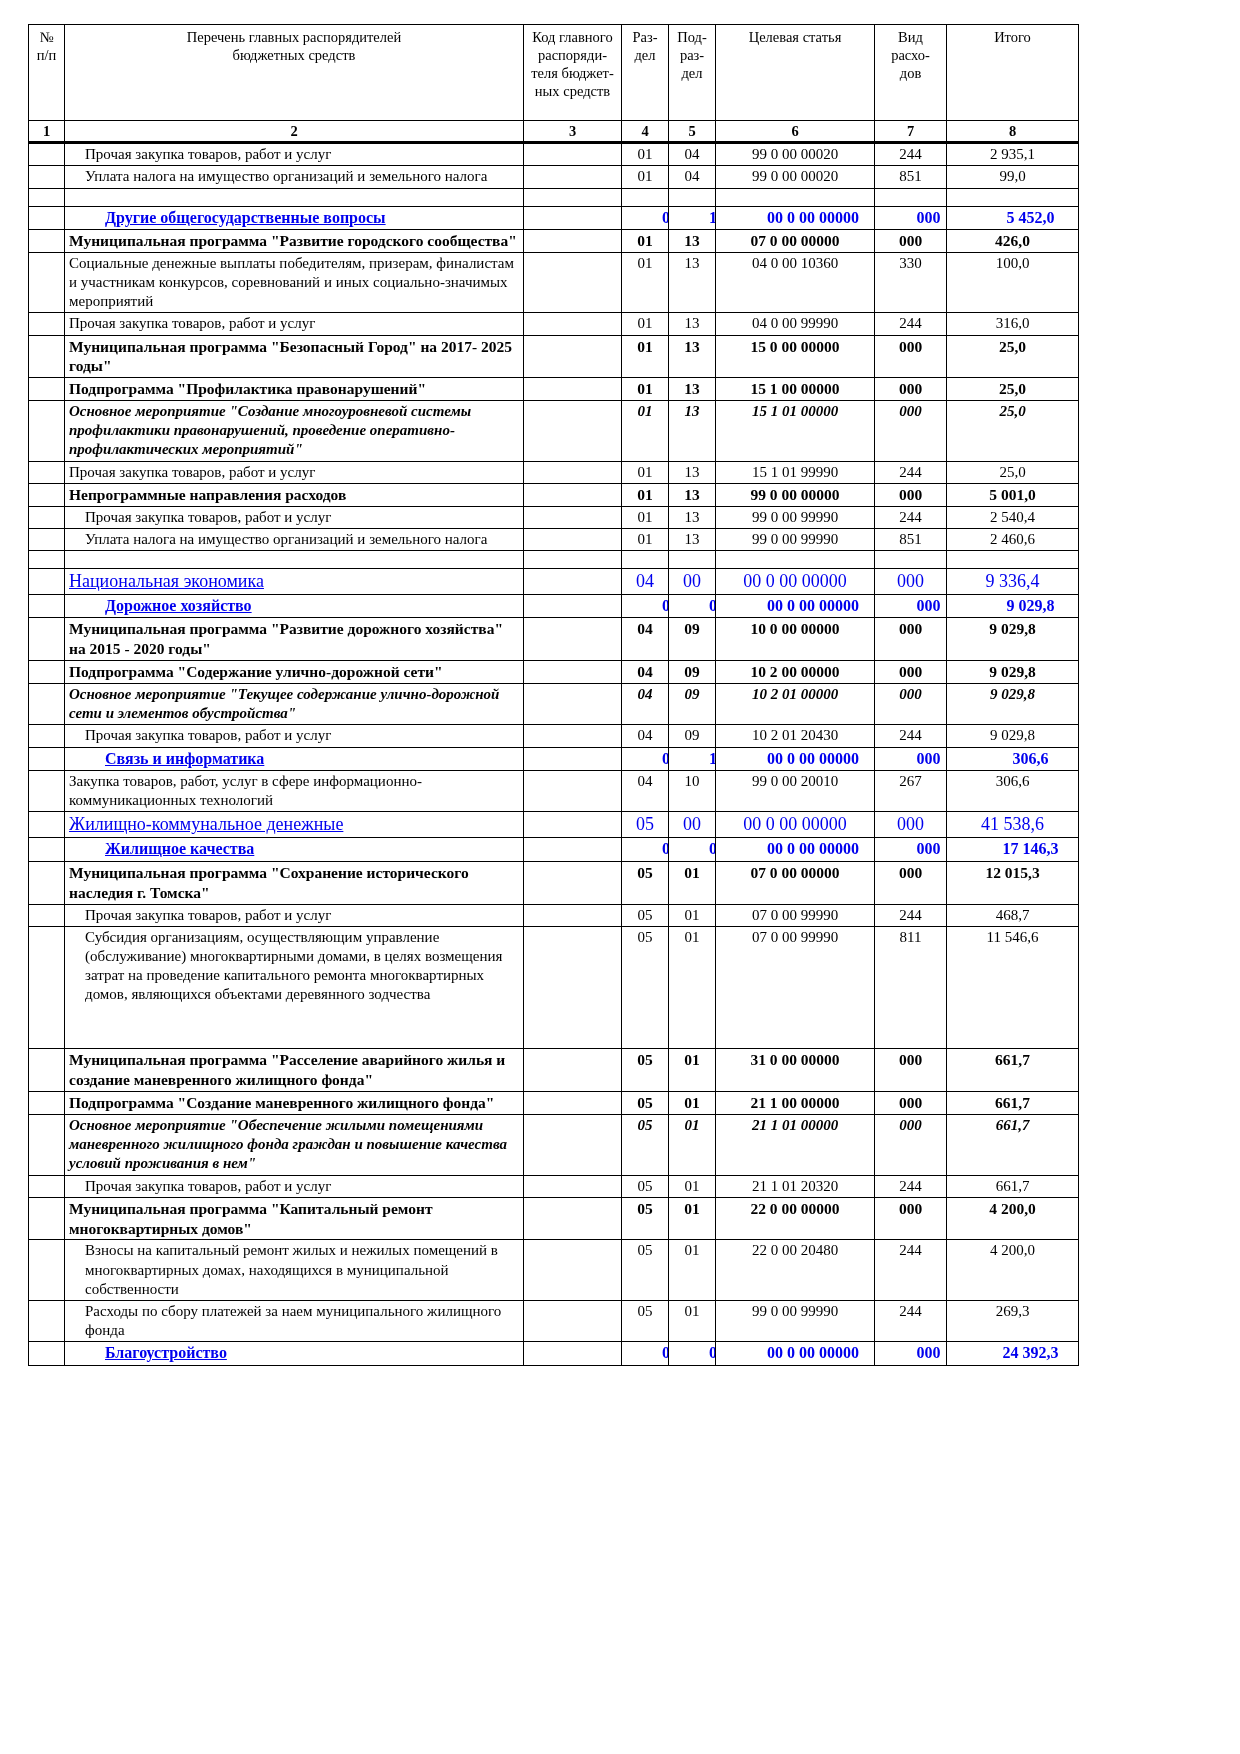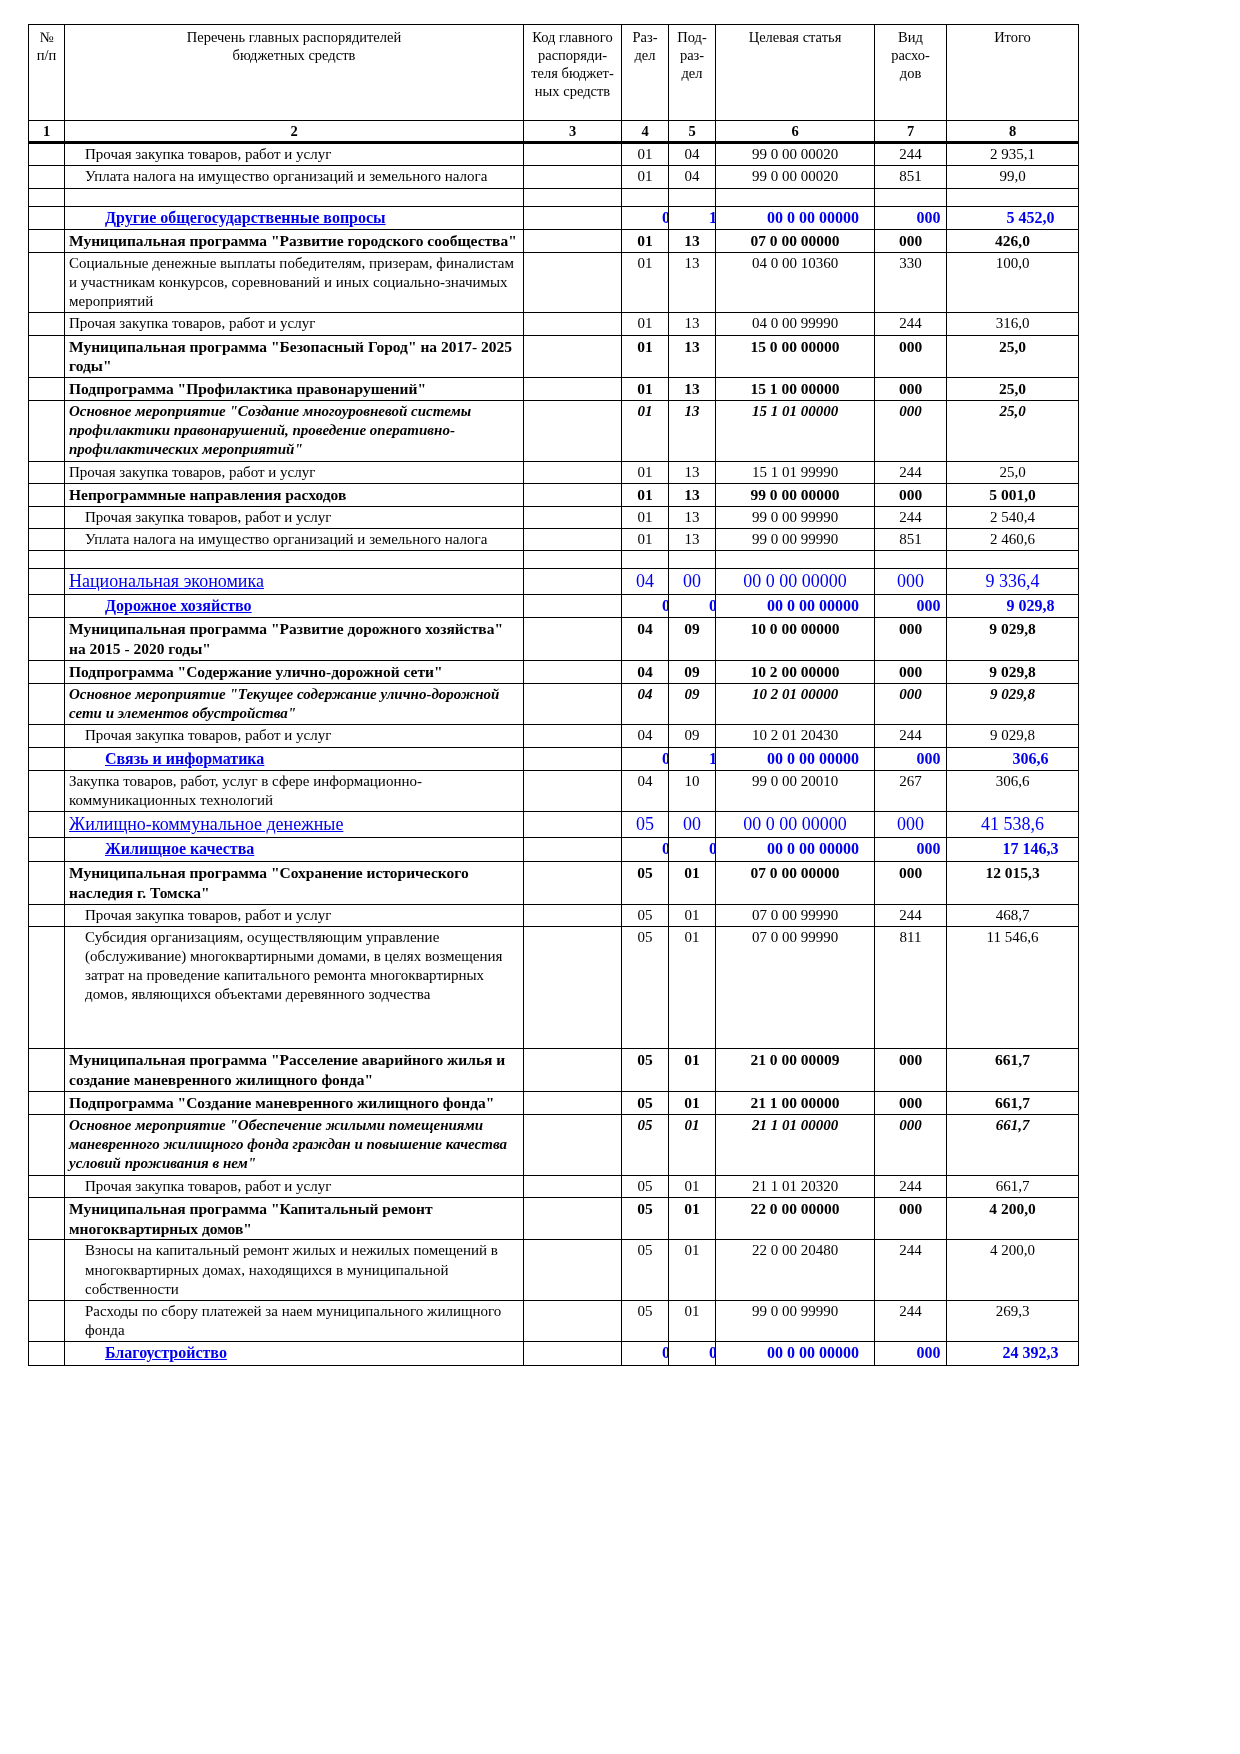--- a/index.html
+++ b/index.html
@@ -389,21 +389,21 @@
           <td class="c-target pad-bottom">07 0 00 99990</td>
           <td class="c-vid pad-bottom">811</td>
           <td class="c-itogo pad-bottom">11 546,6</td>
         </tr>
         <tr class="row-bold">
           <td class="c-num"></td>
           <td class="c-name"><span class="name-text">Муниципальная программа "Расселение аварийного жилья и создание маневренного жилищного фонда"</span></td>
           <td class="c-code"></td>
           <td class="c-rzd">05</td>
           <td class="c-pod">01</td>
-          <td class="c-target">21 0 00 00009</td>
+          <td class="c-target">31 0 00 00000</td>
           <td class="c-vid">000</td>
           <td class="c-itogo">661,7</td>
         </tr>
         <tr class="row-bold">
           <td class="c-num"></td>
           <td class="c-name"><span class="name-text">Подпрограмма "Создание маневренного жилищного фонда"</span></td>
           <td class="c-code"></td>
           <td class="c-rzd">05</td>
           <td class="c-pod">01</td>
           <td class="c-target">21 1 00 00000</td>

